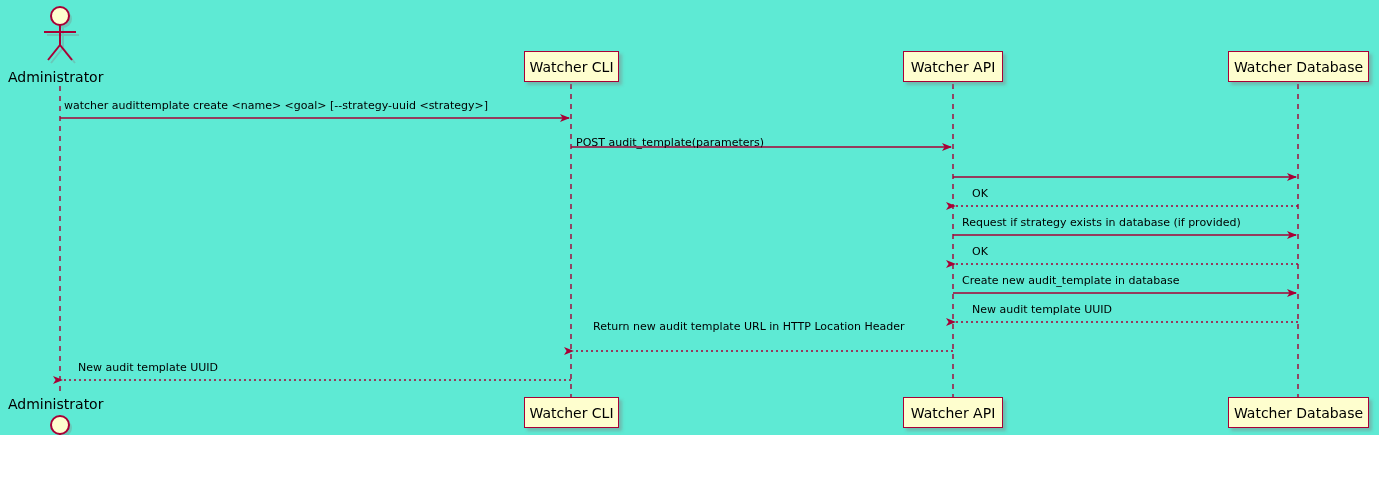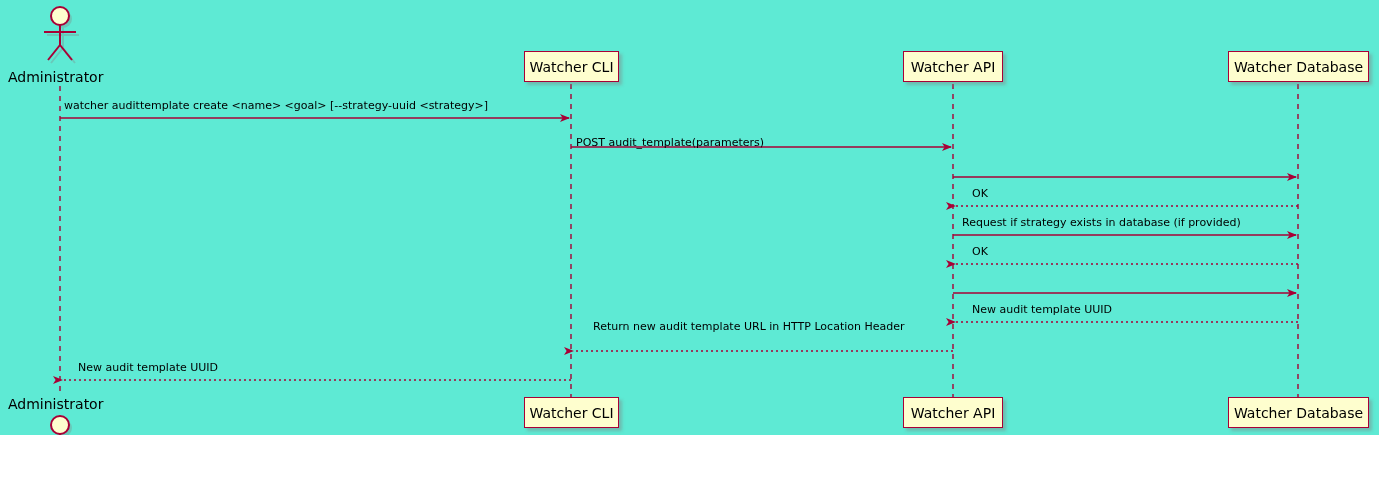--- a/index.html
+++ b/index.html
@@ -162,20 +162,21 @@
 
   <div class="msg-label" style="left:576px; top:128px;margin-top:8px;">POST audit_template(parameters)</div>
 
 
   <div class="msg-label" style="left:972px; top:187px;">OK</div>
 
   <div class="msg-label" style="left:962px; top:216px;">Request if strategy exists in database (if provided)</div>
 
   <div class="msg-label" style="left:972px; top:245px;">OK</div>
 
+  <div class="msg-label" style="left:962px; top:274px;">Create new audit_template in database</div>
 
   <div class="msg-label" style="left:972px; top:303px;">New audit template UUID</div>
 
   <div class="msg-label" style="left:593px; top:320px;">Return new audit template URL in HTTP Location Header</div>
 
   <div class="msg-label" style="left:78px; top:361px;">New audit template UUID</div>
 
 </div>
 
 </body></html>

